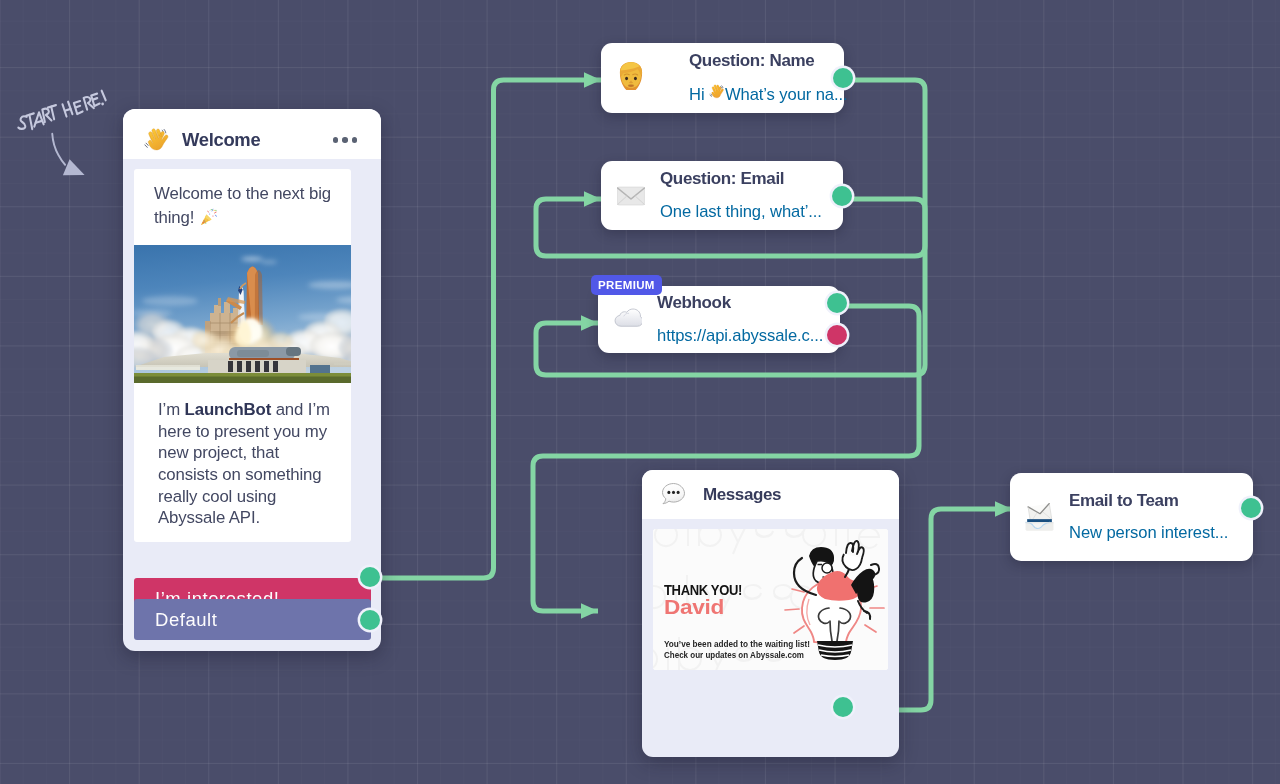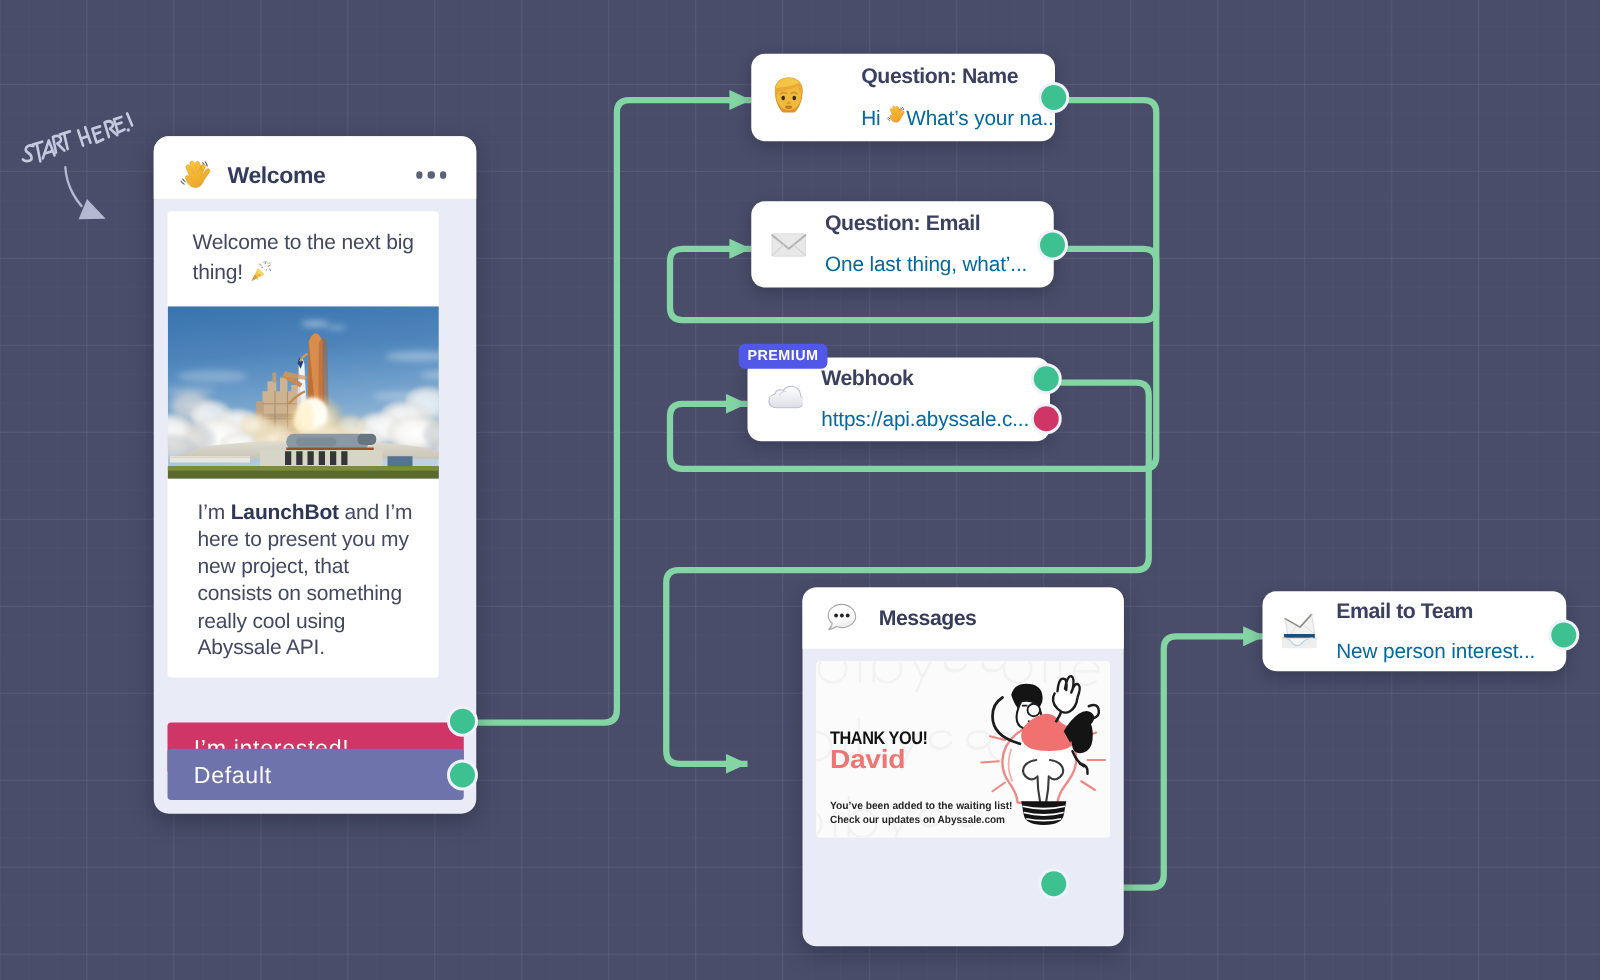--- a/index.html
+++ b/index.html
@@ -388,21 +388,21 @@
 <path d="M18.5 47.5c-6.4 0-11.5-4.9-11.5-11 0-5.4 4-9.9 9.3-10.8.9-4.1 4.6-7.2 9-7.2 1.6 0 3.1.4 4.4 1.1C32.1 15.5 36.6 13 41.7 13c8 0 14.4 6.2 14.4 13.9 0 .5 0 1-.1 1.5 2.9 1.8 4.8 4.9 4.8 8.5 0 5.6-4.7 10.6-10.6 10.6z" fill="url(#cg)" stroke="#b9bcc8" stroke-width="1.6"></path>
 <path d="M24 27c1.5-3.5 5.3-5.8 9.3-5.5" fill="none" stroke="#cfd2dc" stroke-width="1.6" stroke-linecap="round"></path>
 </svg>
       </span>
   <span class="txt">
     <div class="ttl">Webhook</div>
     <div class="sub">https://api.abyssale.c...</div>
   </span>
   </div>
 
-<div class="node" id="n-team" style="left:1010px;top:473px;width:243px;height:64px;">
+<div class="node" id="n-team" style="left:1010px;top:473px;width:243px;height:88px;">
   <span class="ico">
         <svg viewBox="5 6 54 52" width="29" height="28" style="margin-right:2px">
 
 <g transform="rotate(-9 32 26)">
  <path d="M13 10 L33 26 L53 10 L53 40 L13 40z" fill="#f2f2f0"></path>
  <path d="M13 10 L33 26 L53 10 Z" fill="#fbfbfa"></path>
  <path d="M13 10 L33 26 L53 10" fill="none" stroke="#8e8e8c" stroke-width="2.4" stroke-linejoin="round" stroke-linecap="round"></path>
  <path d="M13 40 L27 24" stroke="#dcdcda" stroke-width="1.3" fill="none"></path>
  <path d="M53 40 L39 24" stroke="#dcdcda" stroke-width="1.3" fill="none"></path>
  <path d="M13 10 v30 h40 v-30" fill="none" stroke="#d2d2d0" stroke-width="1.1"></path>

